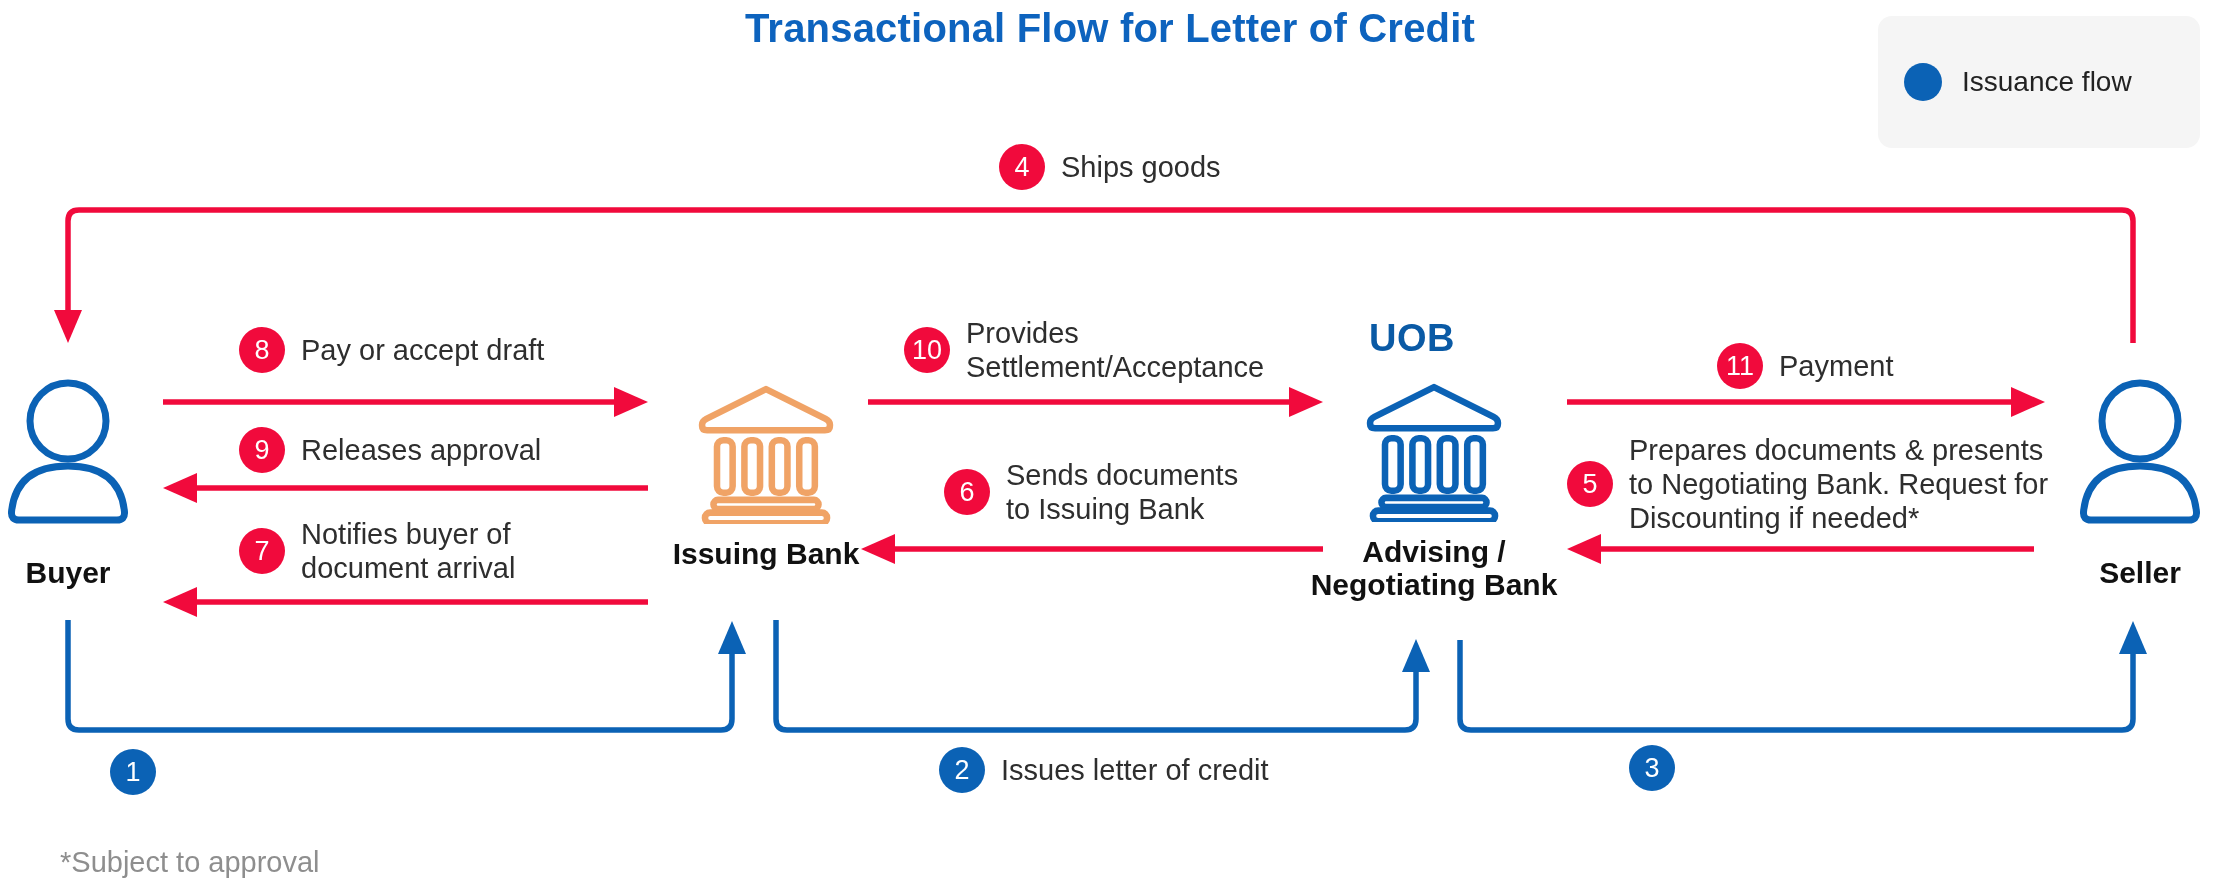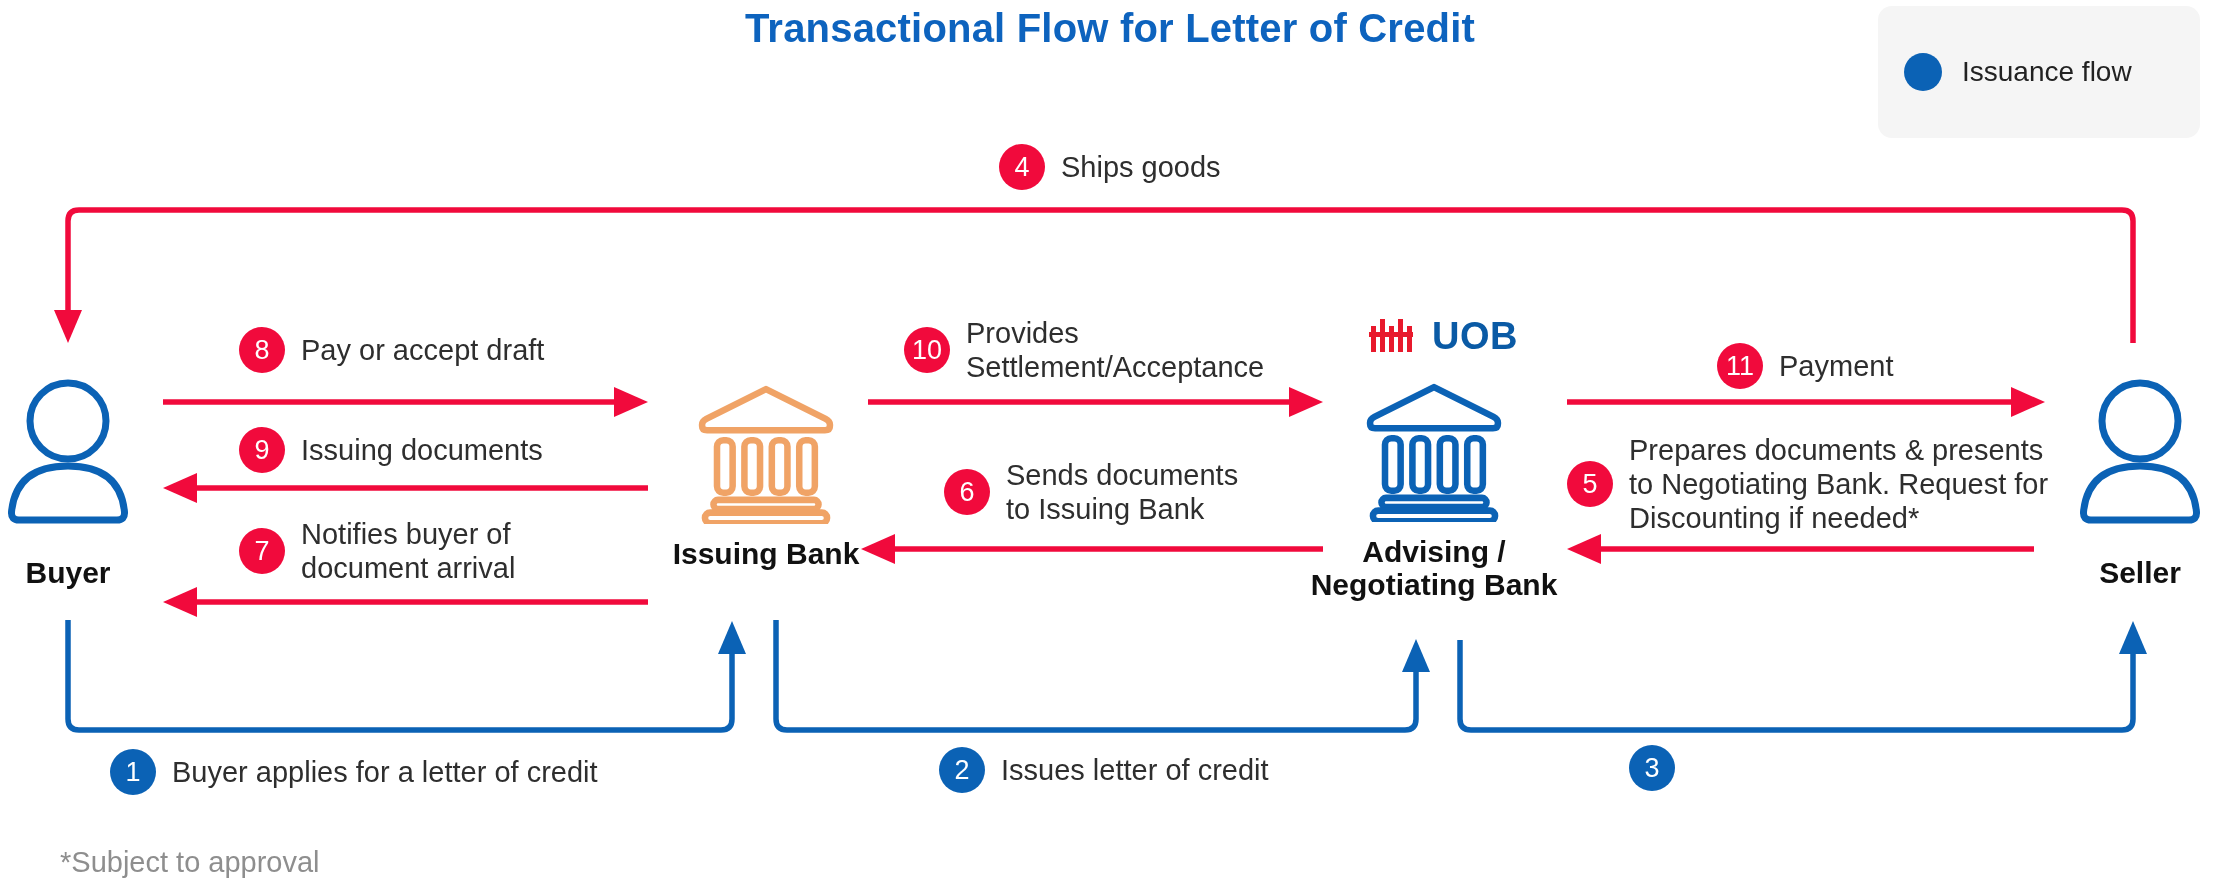--- a/index.html
+++ b/index.html
@@ -9,23 +9,23 @@
     -webkit-font-smoothing:antialiased;
   }
   .stage{position:absolute;inset:0;}
   
   .title{
     position:absolute;left:0;top:6px;width:2220px;text-align:center;
     font-size:40px;font-weight:700;color:#0D63BE;letter-spacing:.2px;
   }
   
   .legend{
-    position:absolute;left:1878px;top:6px;width:322px;height:132px;
-    background:#F5F5F5;border-radius:14px;display:flex;flex-direction:row;
-    justify-content:space-between;padding:10px 0;box-sizing:border-box;
+    position:absolute;left:1878px;top:16px;width:322px;height:132px;
+    background:#F5F5F5;border-radius:14px;display:flex;flex-direction:column;
+    justify-content:center;padding:10px 0;box-sizing:border-box;
   }
   .legend-row{display:flex;align-items:center;gap:20px;padding-left:26px;}
   .dot{width:38px;height:38px;border-radius:50%;flex:0 0 38px;}
   .dot.blue{background:#0B62B5;}
   .dot.red{background:#F10A3C;}
   .legend-label{font-size:28px;color:#222;}
   
   svg.overlay{position:absolute;left:0;top:0;}
   .rline{stroke:#F10A3C;stroke-width:5.5;fill:none;}
   .rhead{fill:#F10A3C;stroke:none;}
@@ -35,21 +35,21 @@
   .icon-box{position:absolute;}
   .person-stroke{stroke:#0B62B5;stroke-width:7;fill:none;stroke-linecap:round;stroke-linejoin:round;}
   .bank-stroke{fill:none;stroke-width:4.6;stroke-linecap:round;stroke-linejoin:round;}
   .bank-orange{stroke:#F0A366;}
   .bank-blue{stroke:#0B62B5;}
   .entity-label{
     position:absolute;text-align:center;font-size:30px;font-weight:700;
     color:#111;line-height:33px;
   }
   
-  .uob{position:absolute;left:1369px;top:314px;display:flex;align-items:center;gap:19px;height:44px;}
+  .uob{position:absolute;left:1369px;top:314px;display:flex;align-items:center;gap:3px;height:44px;flex-direction:column;}
   .uob-word{font-size:38px;font-weight:700;color:#0A5AA5;letter-spacing:0.5px;}
   
   .step{position:absolute;display:flex;align-items:center;gap:16px;}
   .badge{
     width:46px;height:46px;border-radius:50%;flex:0 0 46px;color:#fff;
     font-size:27px;display:flex;align-items:center;justify-content:center;
   }
   .badge.red{background:#F10A3C;}
   .badge.blue{background:#0B62B5;}
   .step-text{font-size:29px;line-height:34px;color:#2E2E2E;}
@@ -165,21 +165,21 @@
     <div class="step-text">Ships goods</div>
   </div>
 
   <div class="step" style="left:239px;top:327px">
     <span class="badge red">8</span>
     <div class="step-text">Pay or accept draft</div>
   </div>
 
   <div class="step" style="left:239px;top:427px">
     <span class="badge red">9</span>
-    <div class="step-text">Issuing documents</div>
+    <div class="step-text">Releases approval</div>
   </div>
 
   <div class="step" style="left:239px;top:517px">
     <span class="badge red">7</span>
     <div class="step-text" style="width:240px">Notifies buyer of document arrival</div>
   </div>
 
   <div class="step" style="left:904px;top:316px">
     <span class="badge red">10</span>
     <div class="step-text" style="width:330px">Provides Settlement/Acceptance</div>
@@ -195,21 +195,20 @@
     <div class="step-text">Payment</div>
   </div>
 
   <div class="step" style="left:1567px;top:433px">
     <span class="badge red">5</span>
     <div class="step-text" style="width:430px">Prepares documents &amp; presents to Negotiating Bank. Request for Discounting if needed*</div>
   </div>
 
   <div class="step" style="left:110px;top:749px">
     <span class="badge blue">1</span>
-    <div class="step-text">Buyer applies for a letter of credit</div>
   </div>
 
   <div class="step" style="left:939px;top:747px">
     <span class="badge blue">2</span>
     <div class="step-text">Issues letter of credit</div>
   </div>
 
   <div class="step" style="left:1629px;top:745px">
     <span class="badge blue">3</span>
   </div>

